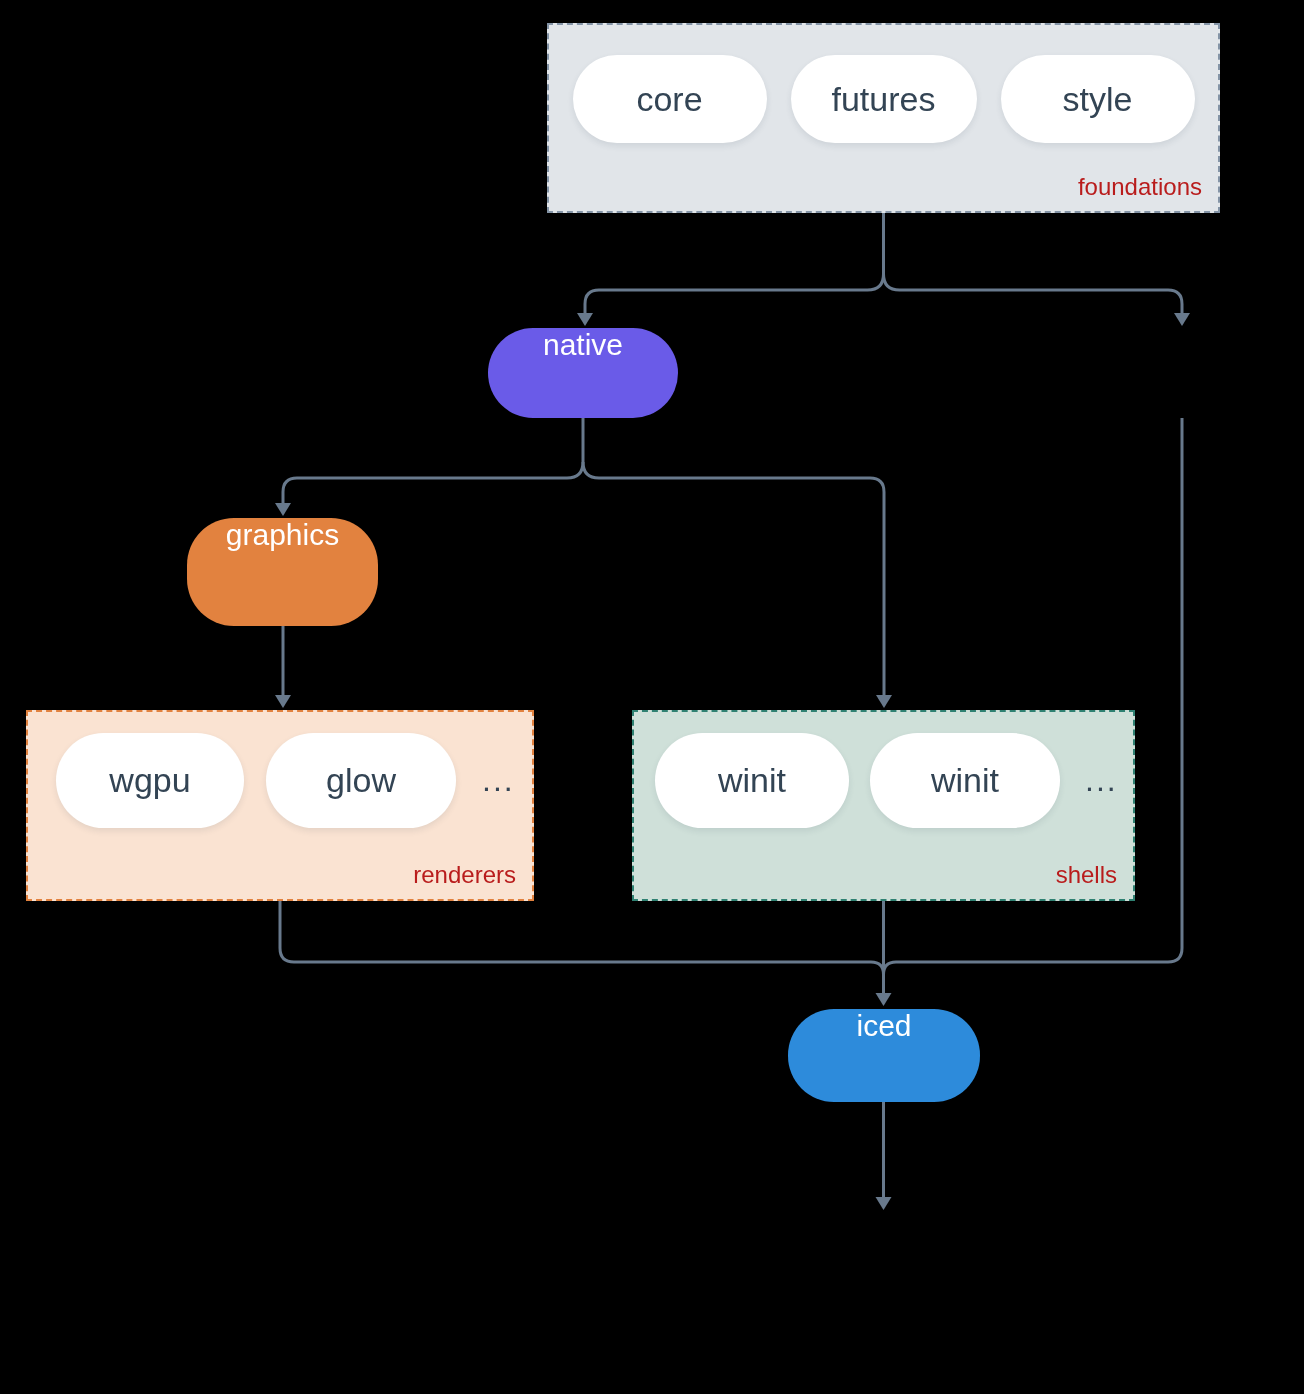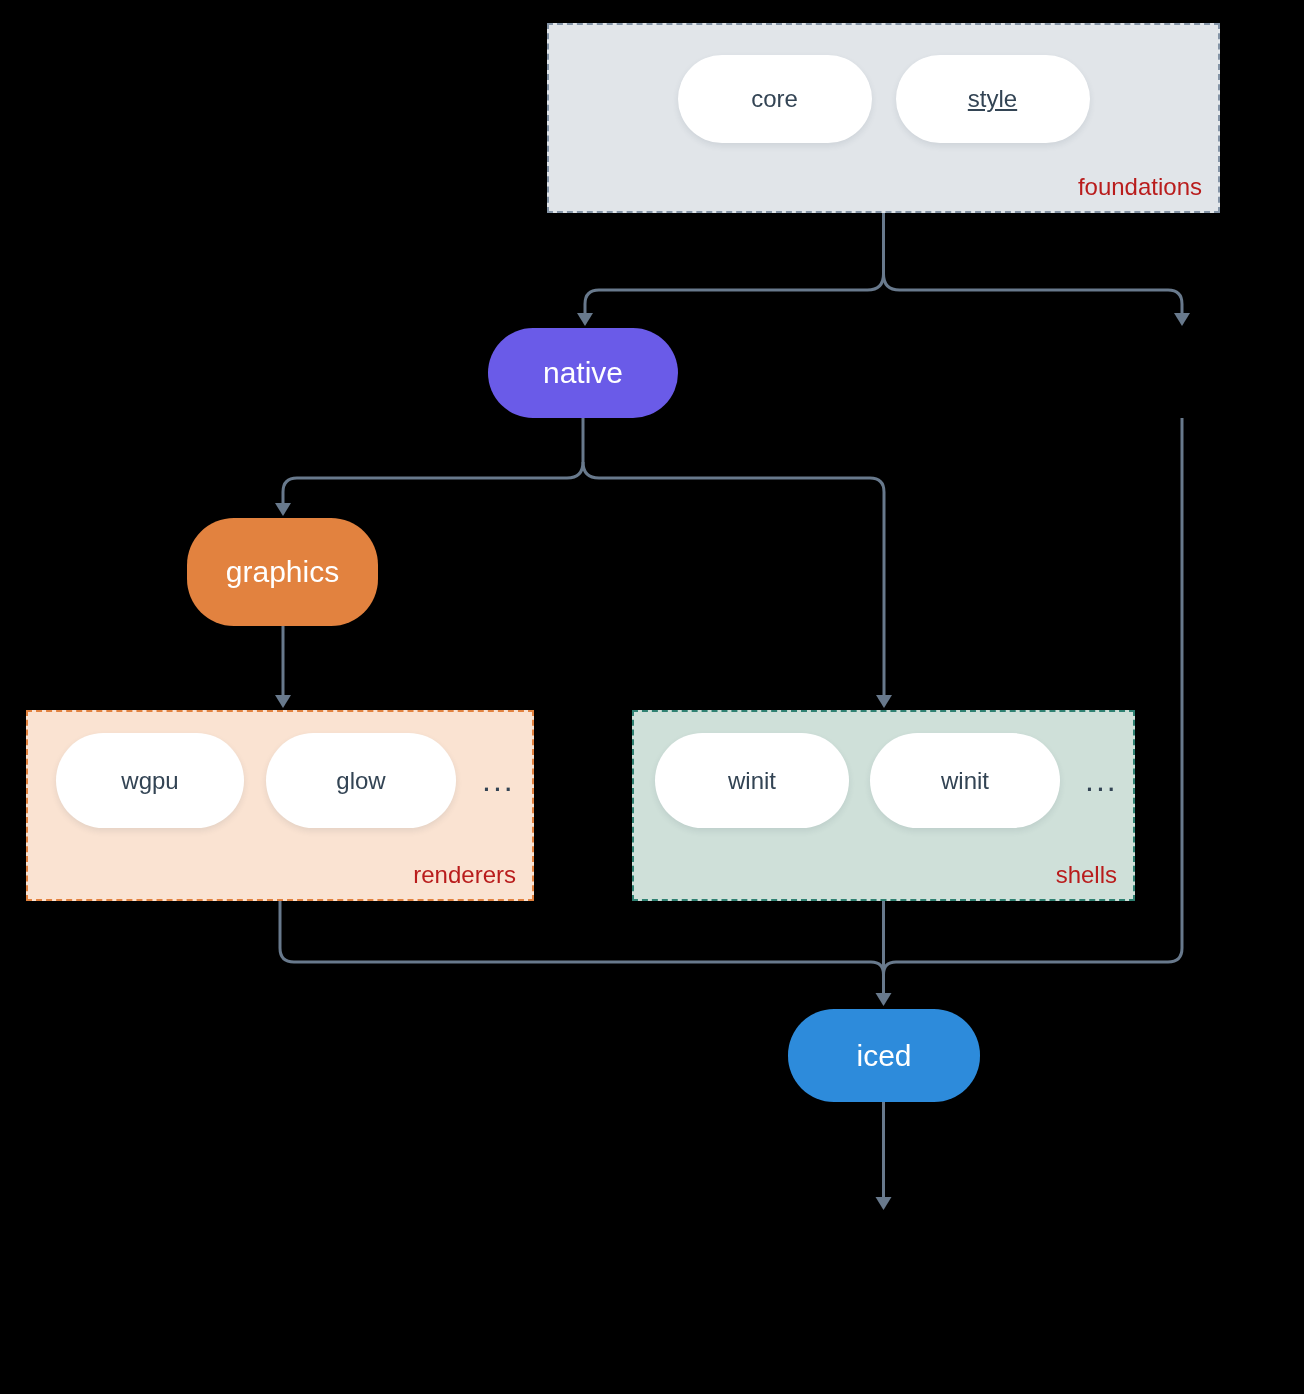--- a/index.html
+++ b/index.html
@@ -22,34 +22,34 @@
   .group-label{position:absolute;right:16px;bottom:10px;
     font-size:24px;color:#b91c1c;}
 
   
   .pill-row{position:absolute;left:0;top:0;right:0;display:flex;
     align-items:center;}
   .group-foundations .pill-row{top:30px;justify-content:center;gap:24px;}
   .group-renderers .pill-row{top:21px;left:28px;gap:22px;}
   .group-shells .pill-row{top:21px;left:21px;gap:21px;}
   .pill{height:88px;border-radius:46px;background:#fff;display:flex;
-    align-items:center;justify-content:center;font-size:24px;color:#334454;
+    align-items:center;justify-content:center;font-size:34px;color:#334454;
     box-shadow:0 3px 6px rgba(40,60,80,0.10);}
   .pill.w-core{width:194px;}
   .pill.w-futures{width:186px;}
-  .pill.w-style{width:194px;text-decoration:underline;}
+  .pill.w-style{width:194px;}
   .group-renderers .pill,.group-shells .pill{height:95px;border-radius:48px;}
   .pill.w-wgpu{width:188px;}
   .pill.w-glow{width:190px;}
   .pill.w-winit{width:194px;}
   .pill.w-glutin{width:190px;}
   .ellipsis{font-size:32px;color:#334454;letter-spacing:2px;padding-left:4px;}
 
   
-  .node{position:absolute;display:flex;align-items:center;justify-content:center;
+  .node{position:absolute;display:flex;align-items:flex-start;justify-content:center;
     color:#fff;font-size:30px;border-radius:45px;}
   .node-native{left:488px;top:328px;width:190px;height:90px;background:#6a5be8;}
   .node-web{left:1089px;top:328px;width:187px;height:90px;background:#6a5be8;}
   .node-graphics{left:187px;top:518px;width:191px;height:108px;background:#e2823f;border-radius:47px;}
   .node-iced{left:788px;top:1009px;width:192px;height:93px;background:#2d8bdb;border-radius:46px;}
 
   
   .app-box{position:absolute;left:722px;top:1212px;width:323px;height:156px;
     box-sizing:border-box;background:#d6e9f9;border:2px solid #2d8bdb;border-radius:4px;
     display:flex;flex-direction:column;align-items:center;justify-content:center;
@@ -88,20 +88,23 @@
       <path d="M 875.5 993 L 891.5 993 L 883.5 1006 Z"></path>
       <path d="M 875.5 1197 L 891.5 1197 L 883.5 1210 Z"></path>
     </g>
   </svg>
 
   <div class="group group-foundations">
     <div class="pill-row">
       <div class="pill w-core">
         <span>core</span>
       </div>
+      <div class="pill w-futures">
+        <span>futures</span>
+      </div>
       <div class="pill w-style">
         <span>style</span>
       </div>
     </div>
     <div class="group-label">foundations</div>
   </div>
 
   <div class="node node-native">
     <span>native</span>
   </div>

